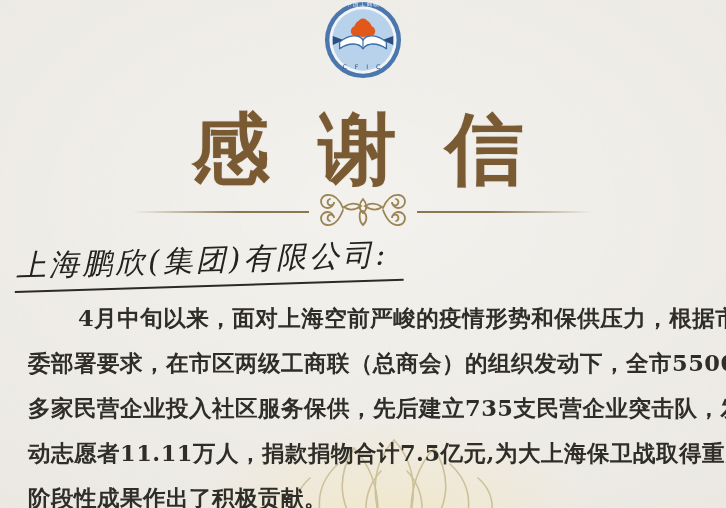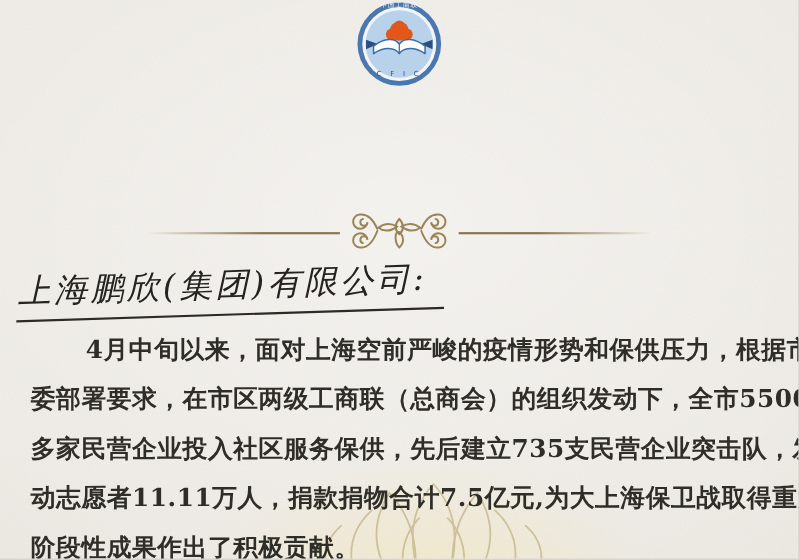--- a/index.html
+++ b/index.html
@@ -121,20 +121,21 @@
       <circle cx="0" cy="-17" r="5"></circle>
     </g>
 
     <path d="M-24,2 C-14,-6 -4,-6 0,0 C4,-6 14,-6 24,2 L24,9 C14,2 4,3 0,9 C-4,3 -14,2 -24,9 Z" fill="#ffffff" stroke="#3a6ea8" stroke-width="1.4" stroke-linejoin="round"></path>
     <path d="M0,0 L0,9" stroke="#3a6ea8" stroke-width="1.2"></path>
 
     <text x="0" y="-34.5" text-anchor="middle" font-size="6" fill="#eef4fb" font-family="'DejaVu Sans',sans-serif" letter-spacing="1">中国工商联</text>
     <text x="0" y="30" text-anchor="middle" font-size="6.5" fill="#2b4f80" font-family="'DejaVu Sans',sans-serif" letter-spacing="3">C F I C</text>
   </svg>
 
+  <h1 class="letter-title">感 谢 信</h1>
 
   <div class="divider">
     <div class="rule left"></div>
     <svg class="ornament" viewBox="-54 -23 108 46">
       <g fill="none" stroke="#9b8455" stroke-width="1.8" stroke-linecap="round">
 
         <path d="M0,-13 C4.5,-8 4.5,-3 0,1 C-4.5,-3 -4.5,-8 0,-13 Z"></path>
         <path d="M0,-1 C4.5,3 4.5,9 0,13 C-4.5,9 -4.5,-3 0,-1 Z"></path>
         <path d="M2,-6 C9,-10 15,-8 19,-5 C15,-2 9,-1 2,-6 Z"></path>
         <path d="M-2,-6 C-9,-10 -15,-8 -19,-5 C-15,-2 -9,-1 -2,-6 Z"></path>

